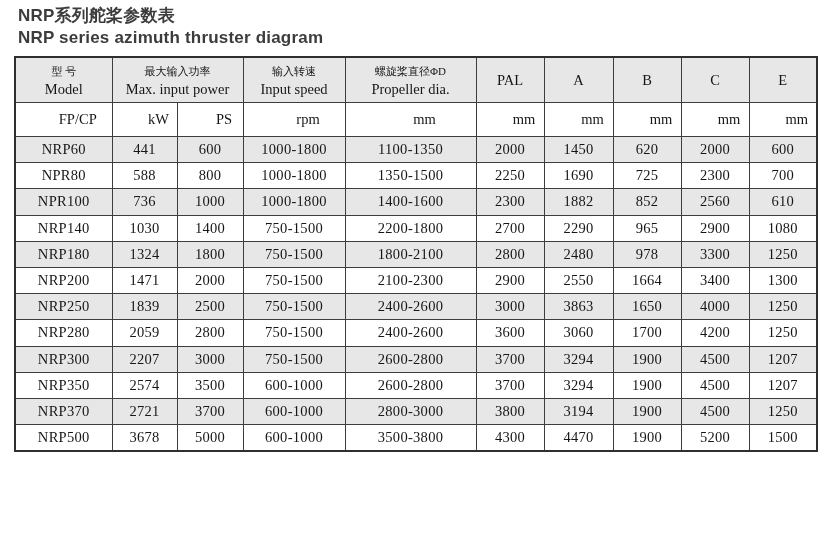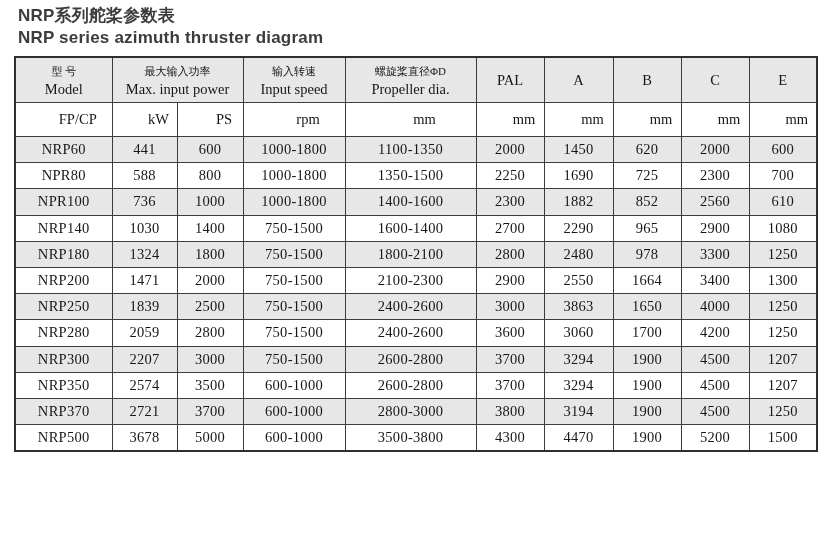--- a/index.html
+++ b/index.html
@@ -159,21 +159,21 @@
           <td>1882</td>
           <td>852</td>
           <td>2560</td>
           <td>610</td>
         </tr>
         <tr>
           <td>NRP140</td>
           <td>1030</td>
           <td>1400</td>
           <td>750-1500</td>
-          <td>1600-1400</td>
+          <td>2200-1800</td>
           <td>2700</td>
           <td>2290</td>
           <td>965</td>
           <td>2900</td>
           <td>1080</td>
         </tr>
         <tr>
           <td>NRP180</td>
           <td>1324</td>
           <td>1800</td>

